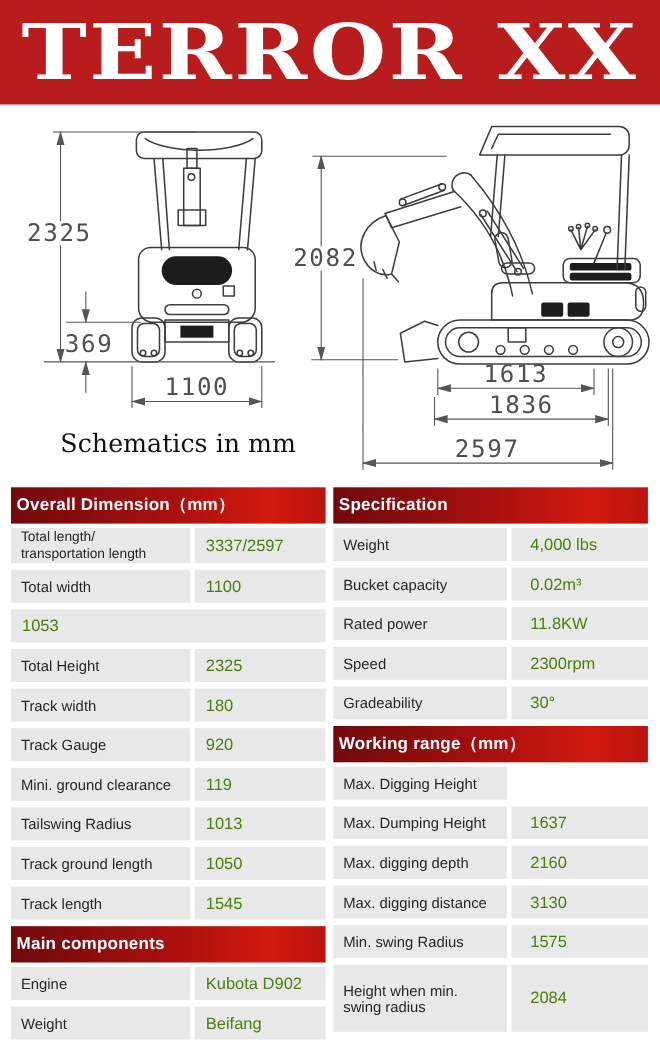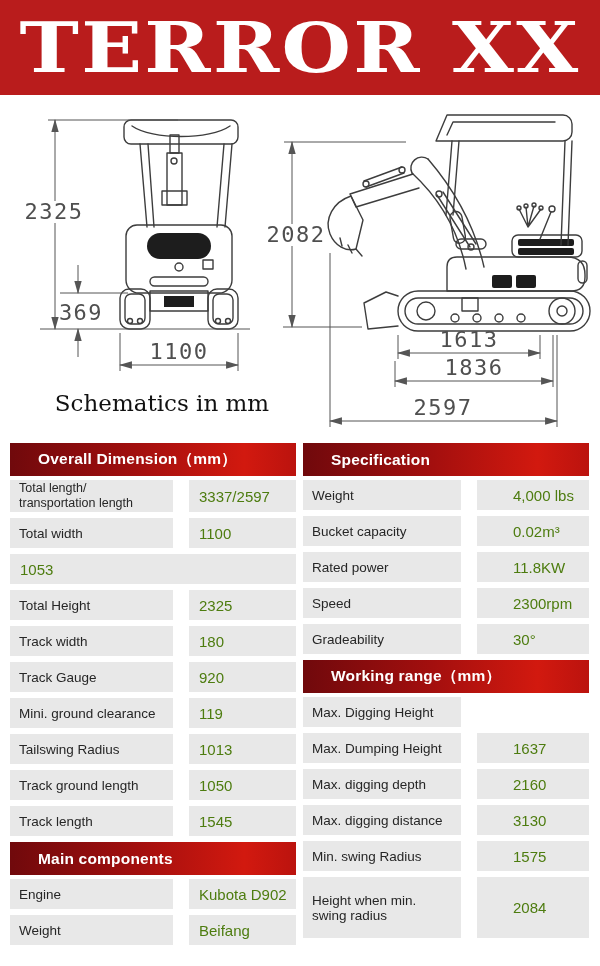--- a/index.html
+++ b/index.html
@@ -22,30 +22,30 @@
         letter-spacing:1.5px;text-anchor:middle;}
   .cap{font-family:"DejaVu Serif",serif;font-size:23px;fill:#111111;text-anchor:middle;}
   .bg{fill:#ffffff;stroke:none;}
 
   
   .tables{position:absolute;top:443px;left:10px;right:11px;display:flex;gap:7px;}
   .col{flex:1;min-width:0;}
   .sec-header{height:33px;margin-bottom:4px;display:flex;align-items:center;
               background:linear-gradient(90deg,#70090c 0%,#a30f0e 45%,#d2190f 82%,#bb130e 100%);
               color:#ffffff;font-size:15.5px;font-weight:bold;letter-spacing:.2px;
-              padding-left:28px;box-sizing:border-box;}
-  .row{display:flex;gap:16px;margin-bottom:6px;min-height:30px;}
+              padding-left:5px;box-sizing:border-box;}
+  .row{display:flex;gap:4px;margin-bottom:6px;min-height:30px;}
   .cell{background:#e8e8e8;display:flex;align-items:center;box-sizing:border-box;}
   .lbl{padding-left:9px;padding-right:4px;font-size:13.5px;color:#262626;
        white-space:pre-line;line-height:15px;}
   .val{flex:1;font-size:15px;color:#4d7c0f;}
   .col-left .lbl{width:163px;flex:0 0 163px;}
   .col-right .lbl{width:158px;flex:0 0 158px;}
   .col-left .val{padding-left:10px;}
-  .col-right .val{padding-left:36px;}
+  .col-right .val{padding-left:17px;}
   .row.h32{min-height:32px;}
   .row.h32 .lbl{font-size:12.5px;}
   .row.h61{min-height:61px;}
 </style>
 </head>
 <body>
 
 <header class="banner">
   <h1>TERROR XX</h1>
 </header>

